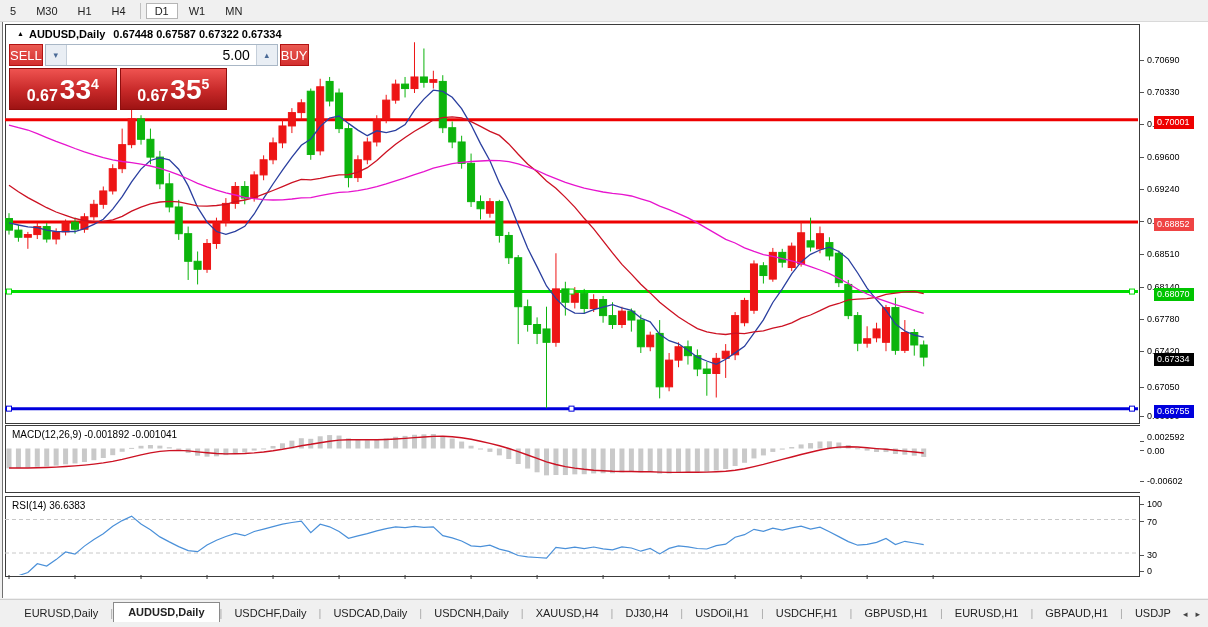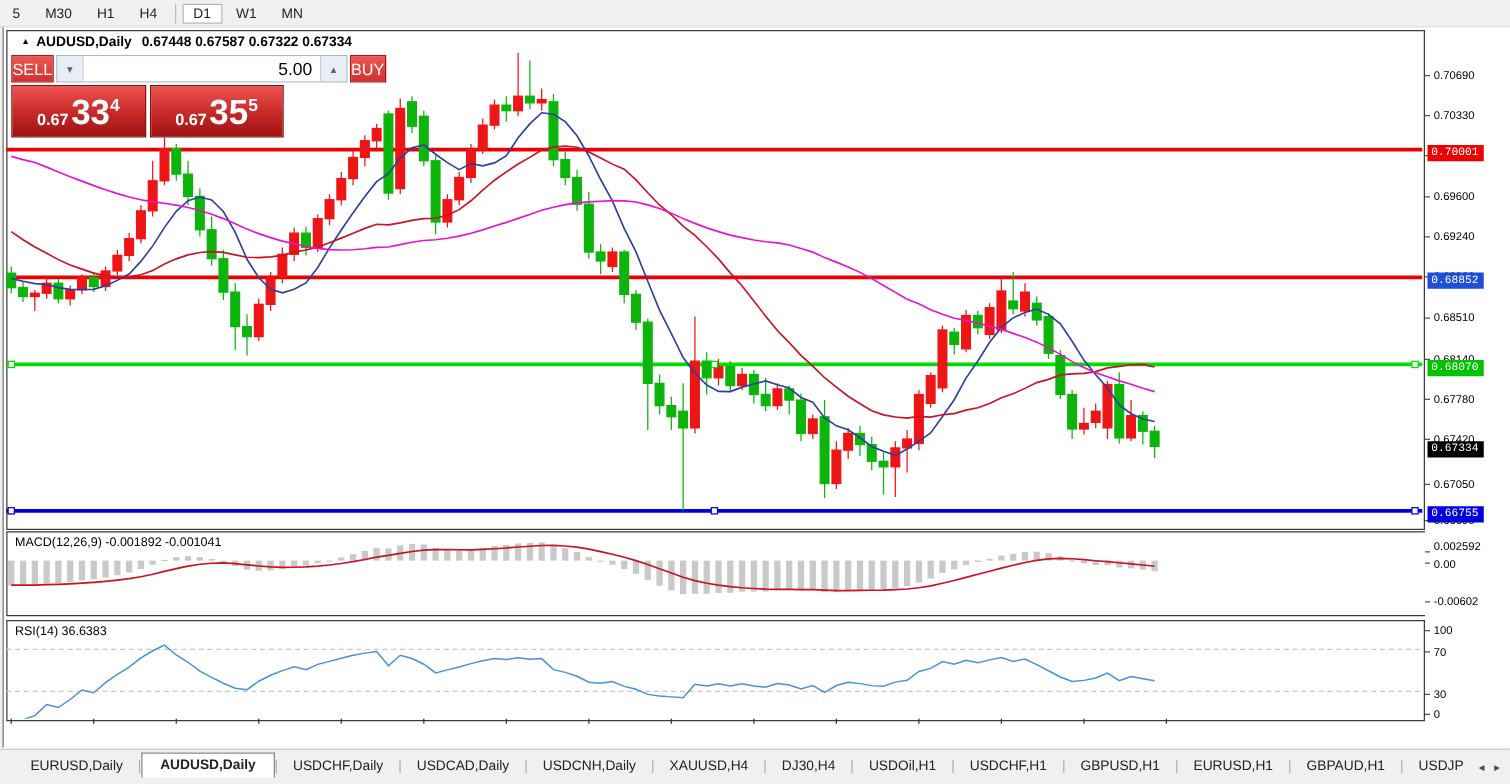--- a/index.html
+++ b/index.html
@@ -31,28 +31,28 @@
   .spinbtn{width:20px;background:#e9eef4;border-right:1px solid #c5cfda;color:#4a6a96;font-size:9px;
     display:flex;align-items:center;justify-content:center;cursor:pointer;}
   .spinbtn.up{border-right:none;border-left:1px solid #c5cfda;}
   .spin input{flex:1;border:none;outline:none;font-size:14px;text-align:right;padding-right:6px;
     font-family:"Liberation Sans",sans-serif;min-width:0;}
   .bigrow{display:flex;margin-top:2px;height:42px;}
   .bigbox{flex:1;background:linear-gradient(#ef5350 0%,#c62828 55%,#9e1313 100%);
     border:1px solid #8e0e0e;color:#fff;display:flex;align-items:flex-end;justify-content:center;
     padding-bottom:3px;cursor:pointer;}
   .bigbox + .bigbox{margin-left:3px;}
-  .bb-pre{font-size:13px;font-weight:bold;margin-right:2px;line-height:20px;}
+  .bb-pre{font-size:16px;font-weight:bold;margin-right:2px;line-height:20px;}
   .bb-big{font-size:28px;font-weight:bold;line-height:32px;}
   .bb-sup{font-size:14px;font-weight:bold;position:relative;top:-14px;}
   
   #axis{position:absolute;left:1140px;top:22px;width:68px;height:575px;background:#fff;font-size:9px;color:#000;}
   .tick{position:absolute;left:0;display:flex;align-items:center;height:10px;white-space:nowrap;}
   .tick .dash{width:4px;height:1px;background:#555;margin-right:3px;}
-  .badge{position:absolute;left:2px;color:#fff;font-size:9px;padding:1px 4px 2px 3px;z-index:4;white-space:nowrap;font-family:Liberation Mono, monospace;}
+  .badge{position:absolute;left:14px;color:#fff;font-size:9px;padding:1px 4px 2px 3px;z-index:4;white-space:nowrap;}
   
   #dates{position:absolute;left:2px;top:577px;width:1200px;height:20px;background:#fff;font-size:10px;color:#000;}
   .dlabel{position:absolute;top:3px;transform:translateX(-50%);white-space:nowrap;}
   
   #tabbar{position:absolute;left:0;top:599px;width:1208px;height:23px;background:#f0f0f0;
     border-top:1px solid #cfcfcf;display:flex;align-items:flex-end;font-size:11px;color:#222;}
   .tab{padding:3px 12px 4px 12px;white-space:nowrap;cursor:pointer;}
   .tab.active{background:#fff;border:1px solid #8a8a8a;border-bottom:none;font-weight:bold;padding:3px 14px 5px 14px;}
   .tabsep{color:#aaa;padding:0 0 4px 0;}
   #tabarrows{margin-left:auto;display:flex;align-items:center;padding:0 8px 4px 0;gap:8px;font-size:9px;color:#444;}
@@ -500,21 +500,21 @@
     <div class="tick" style="top: 360px;"><span class="dash"></span>0.67050</div>
     <div class="tick" style="top: 389.432px;"><span class="dash"></span>0.66690</div>
     <div class="tick" style="top: 410.281px; align-items: flex-end;"><span class="dash"></span>0.002592</div>
     <div class="tick" style="top: 423.5px;"><span class="dash"></span>0.00</div>
     <div class="tick" style="top: 454.228px;"><span class="dash"></span>-0.00602</div>
     <div class="tick" style="top: 477px;"><span class="dash"></span>100</div>
     <div class="tick" style="top: 494.5px;"><span class="dash"></span>70</div>
     <div class="tick" style="top: 528px;"><span class="dash"></span>30</div>
     <div class="tick" style="top: 544px;"><span class="dash"></span>0</div>
     <div class="badge" style="top: 93.6268px; background: rgb(238, 0, 0); color: rgb(255, 255, 255);">0.70001</div>
-    <div class="badge" style="top: 195.932px; background: #1d4ed8; color: rgb(255, 255, 255);">0.68852</div>
+    <div class="badge" style="top: 195.932px; background: #ef4444; color: rgb(255, 255, 255);">0.68852</div>
     <div class="badge" style="top: 265.559px; background: rgb(0, 196, 0); color: rgb(255, 255, 255);">0.68070</div>
     <div class="badge" style="top: 382.644px; background: rgb(0, 0, 221); color: rgb(255, 255, 255);">0.66755</div>
     <div class="badge" style="top: 331.091px; background: rgb(0, 0, 0); color: rgb(255, 255, 255);">0.67334</div>
   </div>
 
 <div id="tabbar">
     <div style="width: 18px;"></div>
     <div class="tab">EURUSD,Daily</div>
     <div class="tabsep">|</div>
     <div class="tab active">AUDUSD,Daily</div>

